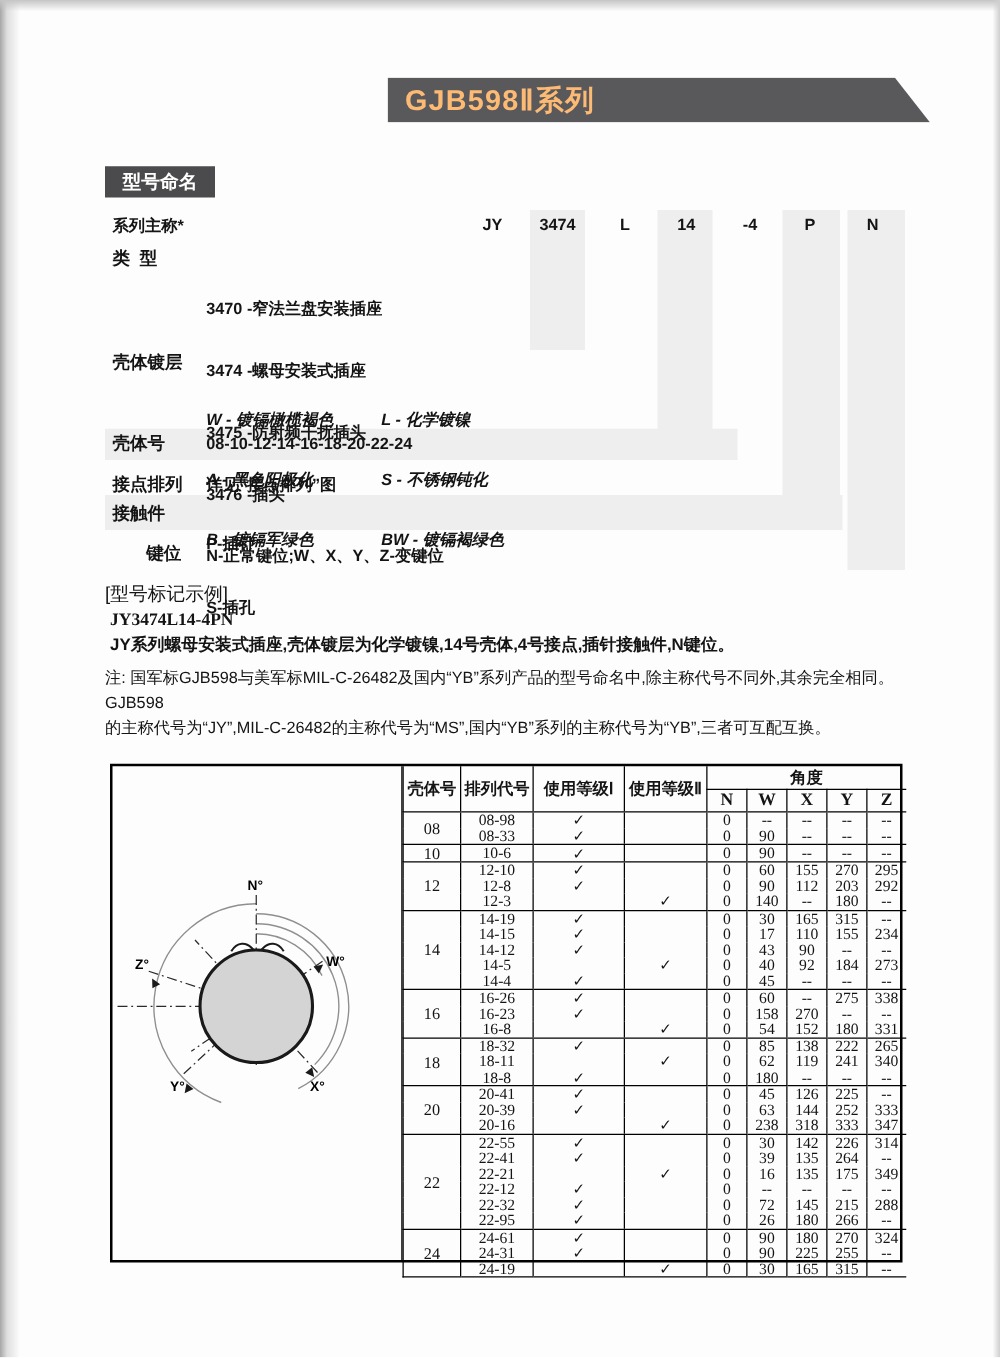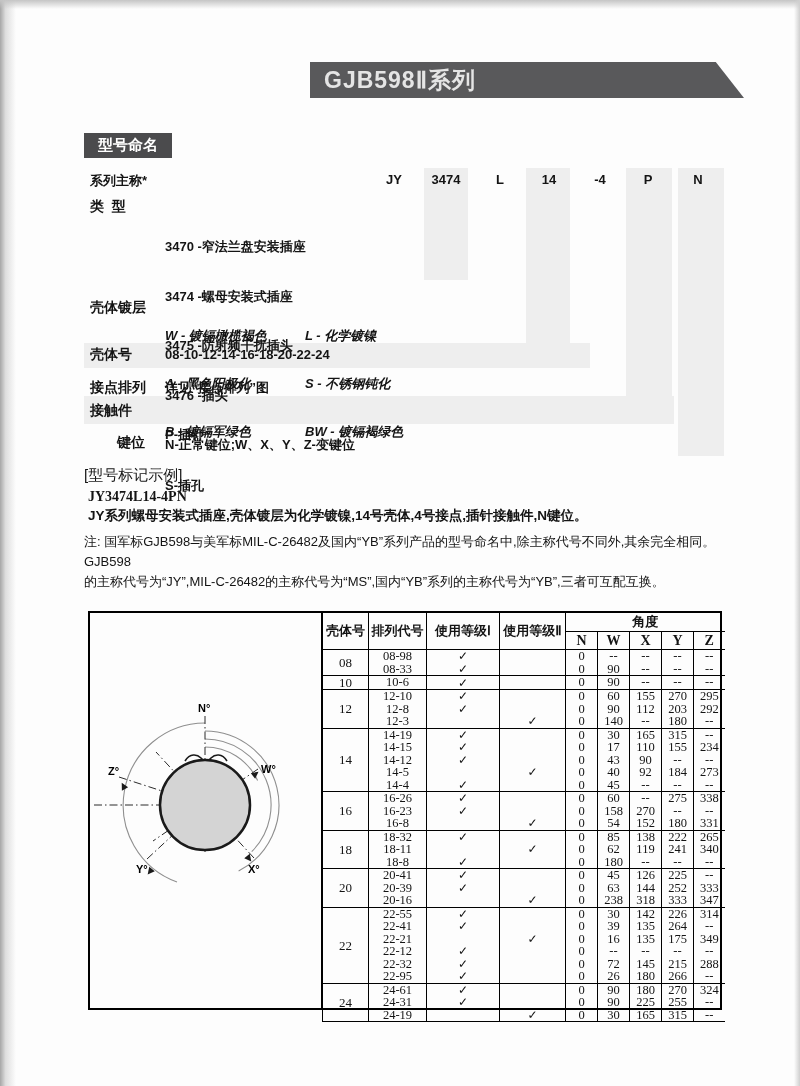--- a/index.html
+++ b/index.html
@@ -6,21 +6,21 @@
   .page{position:relative;width:800px;height:1086px;background:#fdfdfd;
         font-family:"Liberation Sans",sans-serif;color:#141414;overflow:hidden;}
   
   .edge-l{position:absolute;left:0;top:0;bottom:0;width:16px;
           background:linear-gradient(to right,#a6a6a6,#dedede 35%,rgba(230,230,230,0));}
   .edge-t{position:absolute;left:0;top:0;right:0;height:9px;
           background:linear-gradient(to bottom,#c5c5c5,rgba(230,230,230,0));}
   .edge-r{position:absolute;right:0;top:0;bottom:0;width:6px;
           background:linear-gradient(to left,#cfcfcf,rgba(230,230,230,0));}
   .title-bar{position:absolute;left:310px;top:62px;width:434px;height:36px;
-             background:#59595b;color:#e5e5e5;font-weight:bold;font-size:23px;
+             background:#59595b;color:#fdba74;font-weight:bold;font-size:23px;
              line-height:36px;padding-left:14px;box-sizing:border-box;letter-spacing:1px;
              clip-path:polygon(0 0,93.5% 0,100% 100%,0 100%);}
   .sec-label{position:absolute;background:#4b4b4d;color:#fff;font-weight:bold;
              display:flex;align-items:center;justify-content:center;}
   .band{position:absolute;background:#eeeeee;}
   .nlabel{position:absolute;left:90px;font-weight:bold;font-size:14px;white-space:pre;}
   .nval{position:absolute;left:165px;font-weight:bold;font-size:13px;line-height:16.5px;white-space:pre;}
   .code{position:absolute;top:172px;transform:translateX(-50%);font-weight:bold;font-size:13px;}
   .plrow{display:flex;font-style:italic;}
   .plrow .c1{width:140px;display:inline-block;}
@@ -77,21 +77,21 @@
   <span class="code" style="left:698px;">N</span>
 
   <div class="nlabel" style="top:198px;">类  型</div>
   <div class="nval" style="top:206px;">
     <div>3470 -窄法兰盘安装插座</div>
     <div>3474 -螺母安装式插座</div>
     <div>3475 -防射频干扰插头</div>
     <div>3476 -插头</div>
   </div>
 
-  <div class="nlabel" style="top:299px;">壳体镀层</div>
+  <div class="nlabel" style="top:281px;">壳体镀层</div>
   <div class="nval" style="top:296px;line-height:16px;">
     <div class="plrow"><span class="c1">W - 镀镉橄榄褐色</span><span>L - 化学镀镍</span></div>
     <div class="plrow"><span class="c1">A - 黑色阳极化</span><span>S - 不锈钢钝化</span></div>
     <div class="plrow"><span class="c1">B - 镀镉军绿色</span><span>BW - 镀镉褐绿色</span></div>
   </div>
 
   <div class="nlabel" style="top:346px;">壳体号</div>
   <div class="nval" style="top:347px;">08-10-12-14-16-18-20-22-24</div>
 
   <div class="nlabel" style="top:379px;">接点排列</div>

